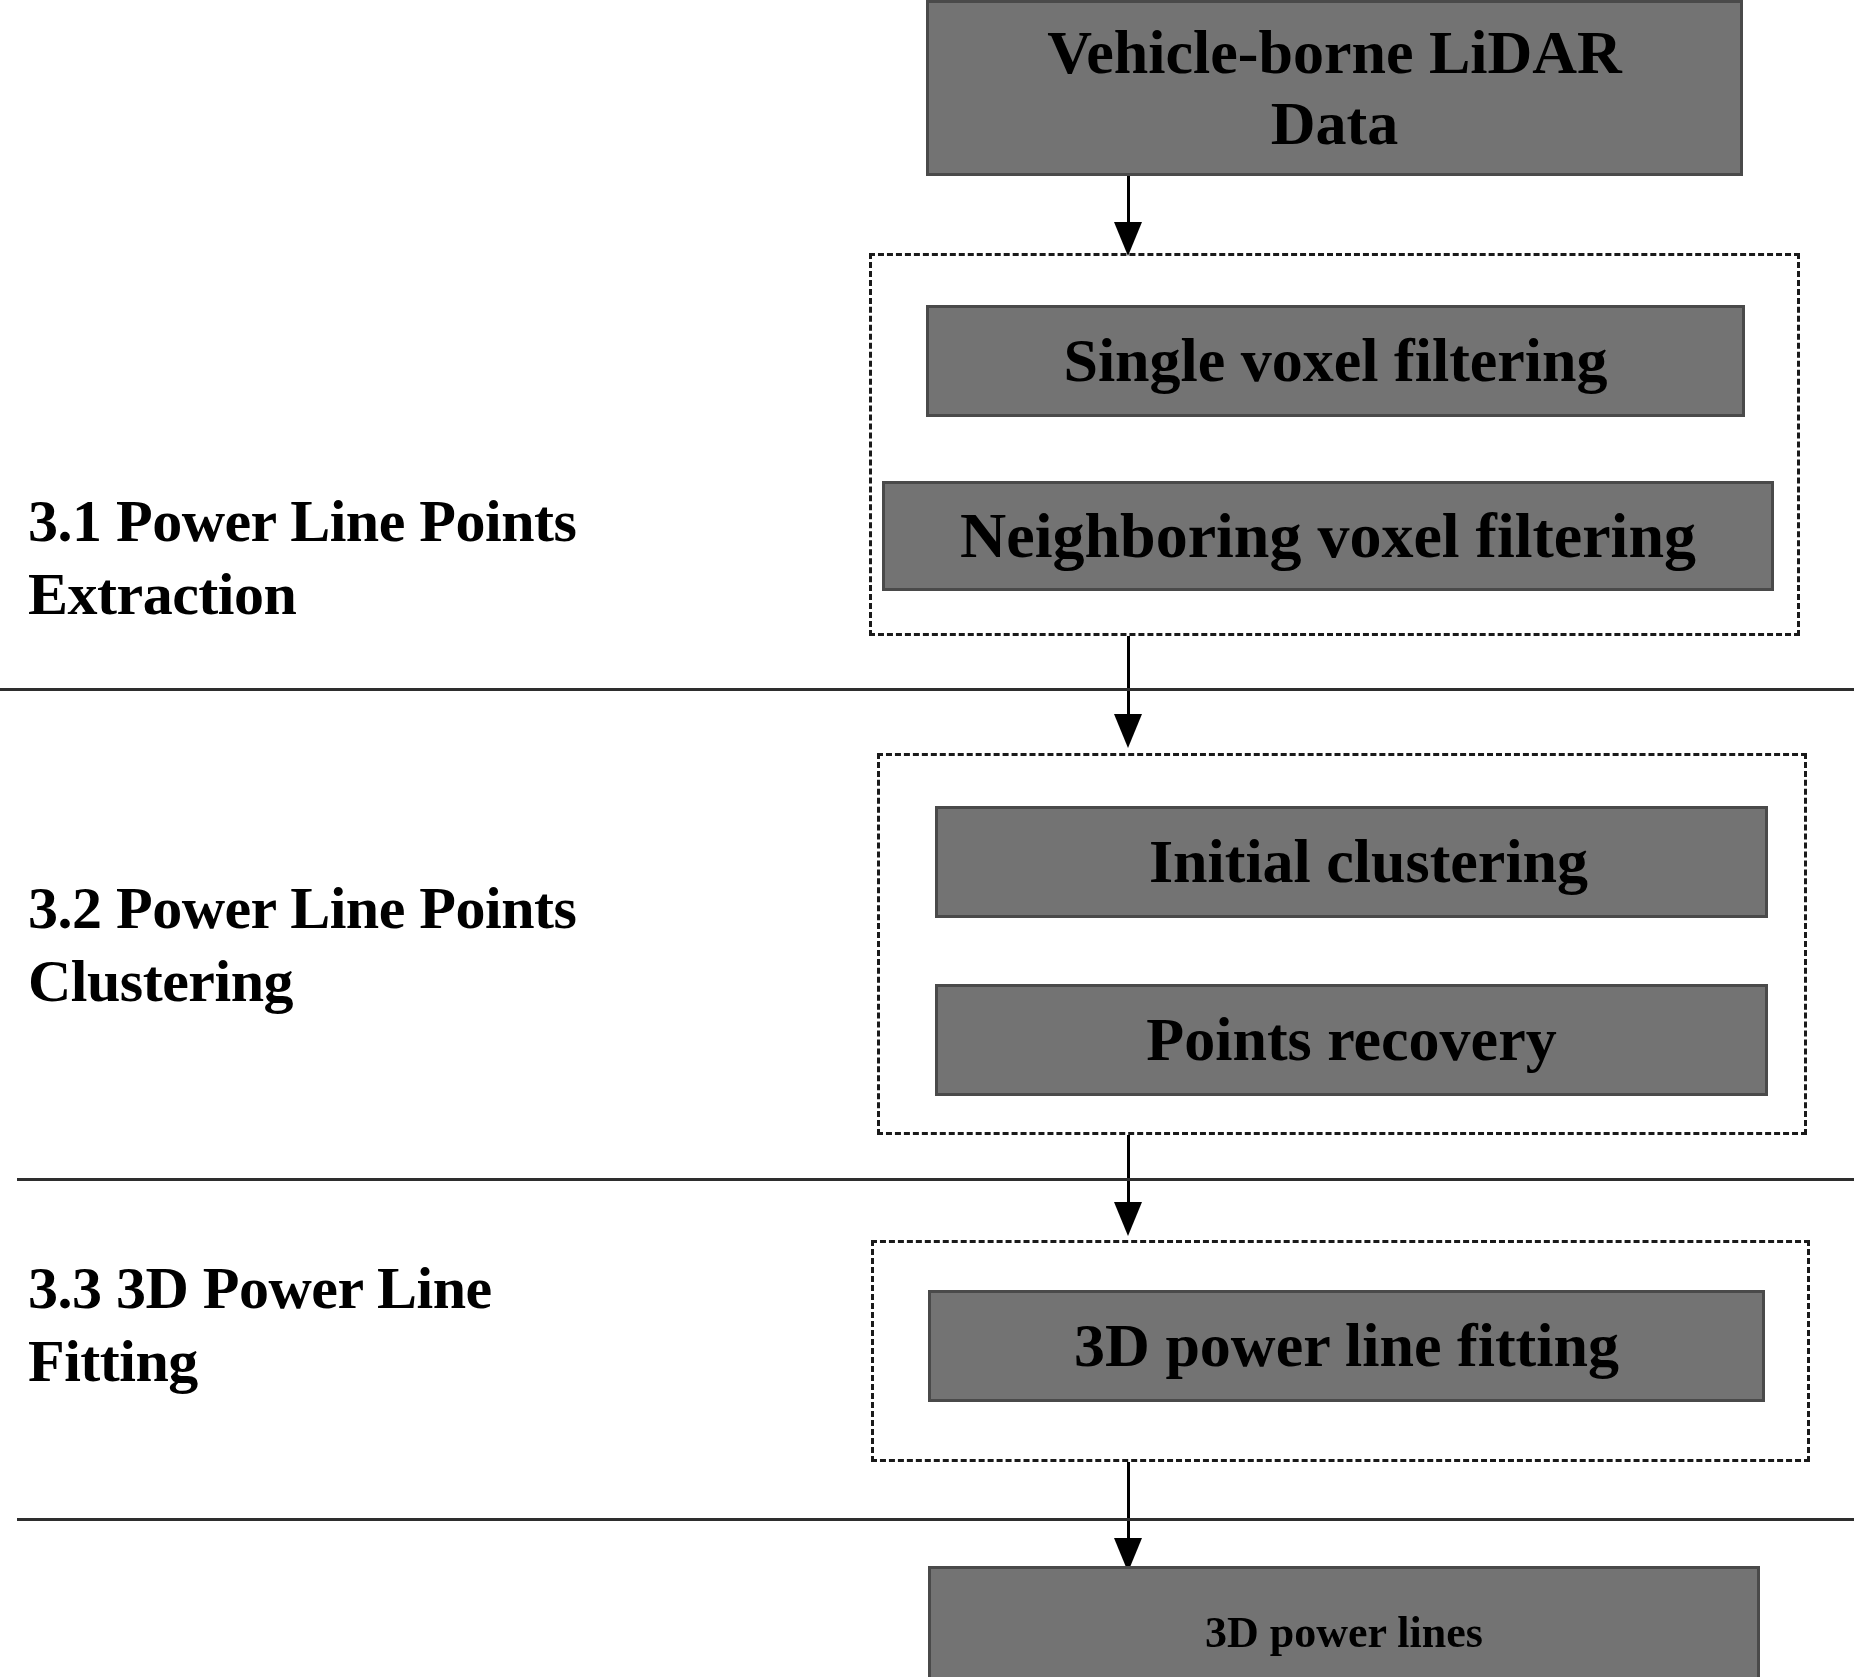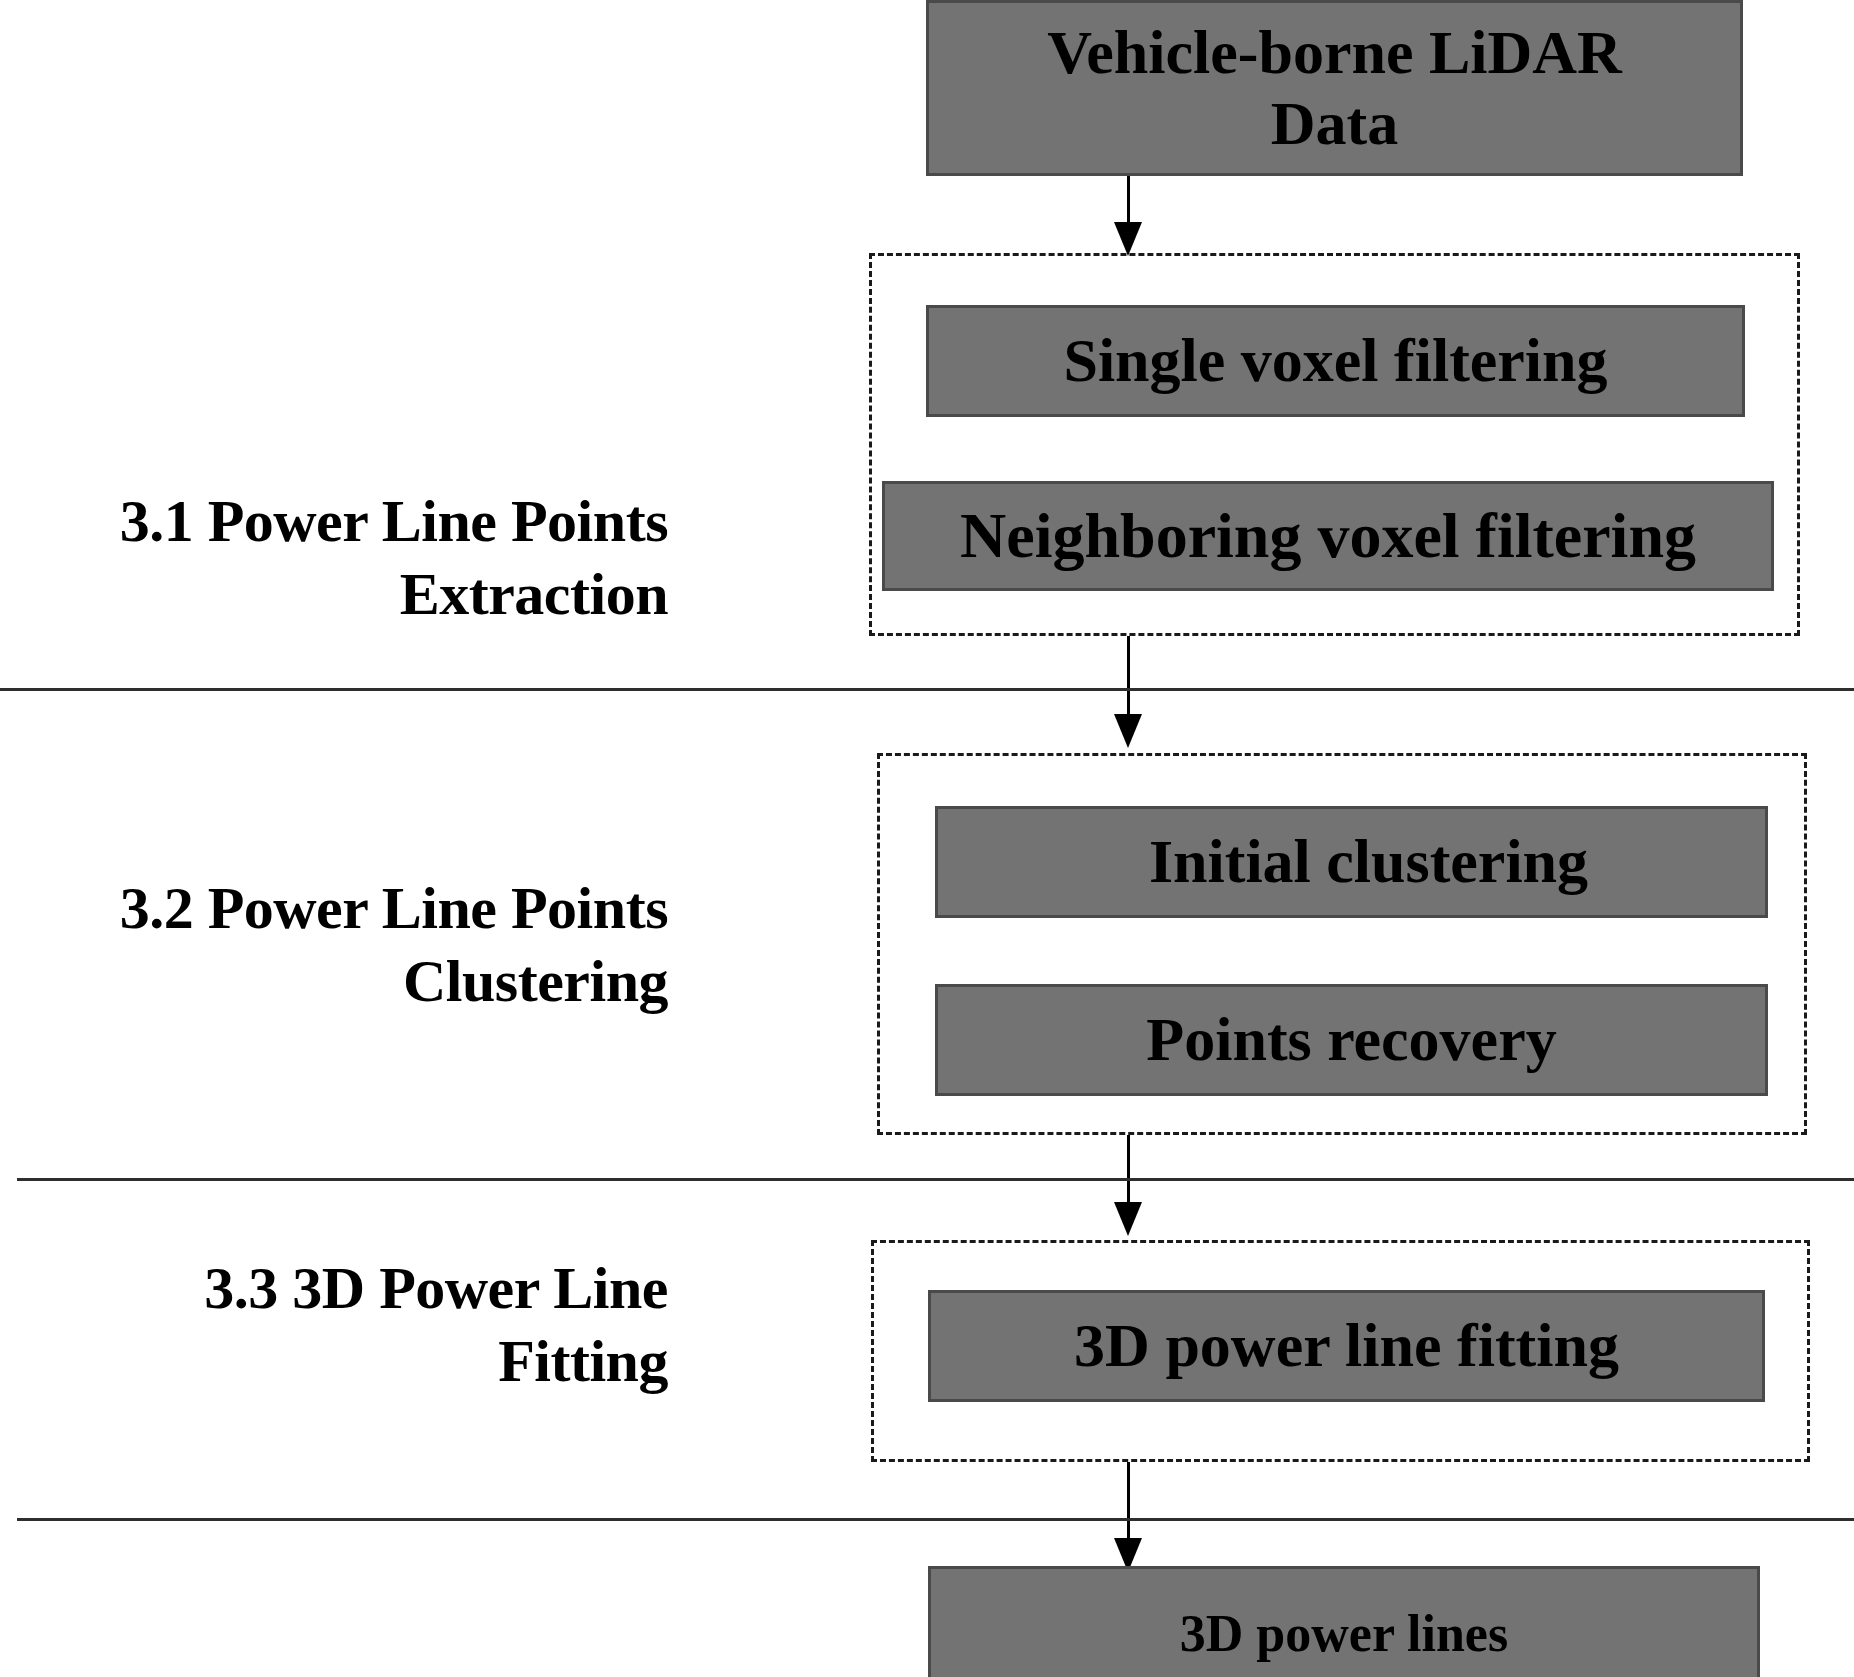--- a/index.html
+++ b/index.html
@@ -20,21 +20,20 @@
   .abs { position: absolute; box-sizing: border-box; }
 
   
   .section-label {
     font-weight: bold;
     font-size: 60px;
     line-height: 1.22;
     color: #000000;
     letter-spacing: -0.5px;
     white-space: pre-line;
-    text-align: right;
   }
 
   
   .divider {
     background: #2e2e2e;
     height: 3px;
   }
 
   
   .solid-box {
@@ -70,21 +69,21 @@
     height: 0;
     border-left: 14px solid transparent;
     border-right: 14px solid transparent;
     border-top: 34px solid #000000;
   }
 
   
   .t-title    { font-size: 62px; }
   .t-step     { font-size: 62px; }
   .t-step-lg  { font-size: 64px; }
-  .t-out      { font-size: 52px; margin-top: 21px; }
+  .t-out      { font-size: 44px; margin-top: 21px; }
 </style>
 </head>
 <body>
 
 <div id="canvas">
 
   <div class="abs solid-box" style="left:926px; top:0px; width:817px; height:176px;">
     <span class="box-text t-title">Vehicle-borne LiDAR
 Data</span>
   </div>

